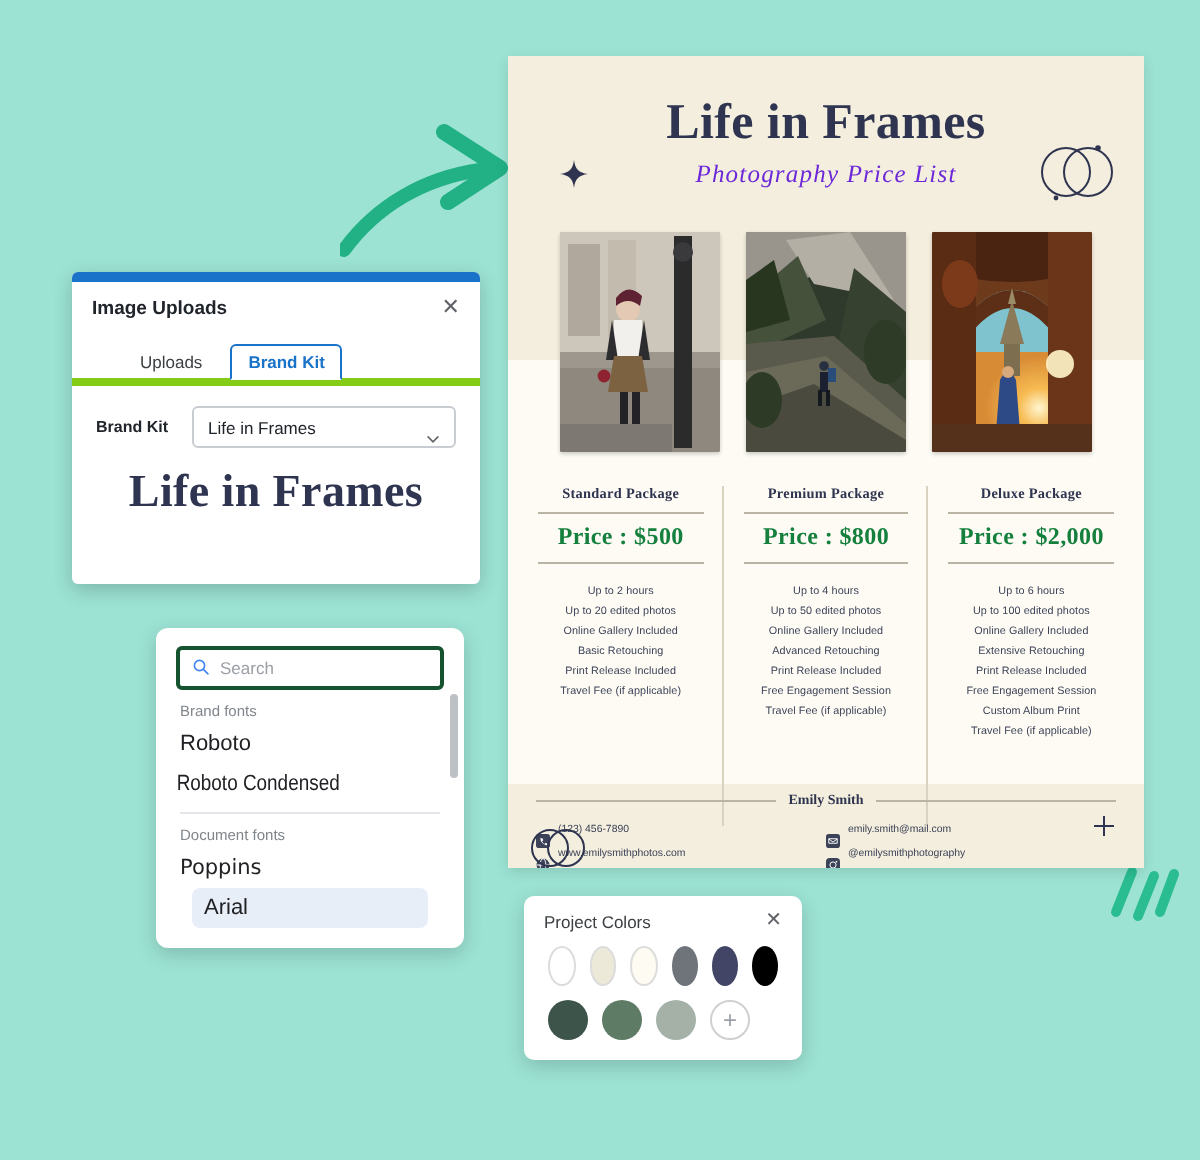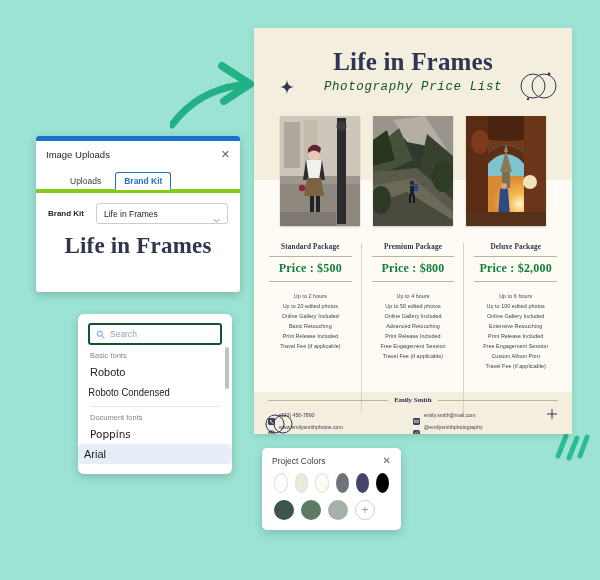--- a/index.html
+++ b/index.html
@@ -28,22 +28,22 @@
     position:absolute;left:0;top:152px;width:100%;height:212px;background:#fdfbf4;
   }
   .poster-inner{position:relative;width:100%;height:100%;}
   #poster-title{
     position:absolute;top:20px;left:0;width:100%;text-align:center;
     font-family:"Liberation Serif",serif;font-weight:bold;font-size:25px;
     color:#2f3550;letter-spacing:.2px;
   }
   #poster-sub{
     position:absolute;top:52px;left:0;width:100%;text-align:center;
-    font-family:Liberation Mono, monospace;font-style:italic;font-size:12.5px;
-    color:#14532d;letter-spacing:.6px;
+    font-family:Liberation Serif, serif;font-style:italic;font-size:12.5px;
+    color:#6d28d9;letter-spacing:.6px;
   }
   #spark{position:absolute;left:26px;top:52px;width:14px;height:14px;}
   #rings-tr{position:absolute;right:14px;top:42px;width:40px;height:32px;}
   #rings-bl{position:absolute;left:10px;top:384px;width:30px;height:24px;}
   #plus-br{position:absolute;right:14px;top:378px;width:12px;height:12px;}
 
   
   .photos{position:absolute;top:88px;left:0;width:100%;height:110px;
           display:flex;justify-content:center;gap:13px;}
   .photo{width:80px;height:110px;border-radius:1px;overflow:hidden;position:relative;
@@ -76,21 +76,21 @@
   .ctext{font-family:"Liberation Sans",sans-serif;font-size:5.2px;color:#3c4257;}
 
   
   #uploads-panel{
     left:36px;top:136px;width:204px;height:156px;background:#fff;border-radius:3px;
     box-shadow:0 3px 10px rgba(0,0,0,.2);overflow:hidden;
   }
   #uploads-topbar{height:5px;background:#1a73c8;width:100%;}
   #uploads-header{height:26px;display:flex;align-items:center;padding:0 10px;
                   justify-content:space-between;}
-  #uploads-title{font-size:9.5px;font-weight:normal;color:#20242b;}
+  #uploads-title{font-size:9.5px;font-weight:bold;color:#20242b;}
   #uploads-close{font-size:11px;color:#5f6368;line-height:1;cursor:default;}
   #uploads-tabs{display:flex;align-items:flex-end;gap:6px;padding:0 26px;
                 border-bottom:4px solid #84cc16;height:22px;}
   .tab{font-size:8.5px;color:#3c4043;padding:3px 8px;border-radius:3px 3px 0 0;}
   .tab.active{color:#1a73c8;font-weight:bold;border:1px solid #1a73c8;border-bottom:1px solid #fff;
               margin-bottom:-1px;background:#fff;}
   #bk-row{display:flex;align-items:center;padding:10px 12px 0;gap:12px;}
   #bk-label{font-size:8px;font-weight:bold;color:#20242b;}
   #bk-select{flex:1;height:19px;border:1px solid #c9ccd1;border-radius:3px;background:#fff;
              display:flex;align-items:center;justify-content:space-between;padding:0 7px;}
@@ -103,21 +103,21 @@
   
   #fonts-panel{
     left:78px;top:314px;width:154px;height:160px;background:#fff;border-radius:6px;
     box-shadow:0 3px 10px rgba(0,0,0,.18);overflow:hidden;
   }
   #font-search{margin:9px 10px 0;height:18px;border:2px solid #14532d;border-radius:3px;
                display:flex;align-items:center;gap:5px;padding:0 6px;}
   #font-search-placeholder{font-size:8.5px;color:#9aa0a6;}
   .grp-label{font-size:7.5px;color:#80868b;padding:6px 12px 2px;}
   .font-item{font-size:11px;color:#202124;padding:4px 12px;}
-  .font-item.selected{background:#e8eef7;border-radius:4px;margin:0 0;padding:4px 6px;}
+  .font-item.selected{background:#e8eef7;border-radius:4px;margin:0 18px;padding:4px 6px;}
   .hr-soft{height:1px;background:#e4e6e9;margin:4px 12px 0;}
   #fonts-scroll{position:absolute;right:3px;top:33px;width:4px;height:42px;
                 background:#bdc1c6;border-radius:3px;}
   .f-roboto{font-family:"Liberation Sans",sans-serif;}
   .f-robotocond{font-family:"Liberation Sans",sans-serif;transform:scaleX(.86);
                 transform-origin:left center;}
   .f-poppins{font-family:"DejaVu Sans",sans-serif;font-size:10.5px;}
   .f-arial{font-family:"Liberation Sans",sans-serif;}
 
   
@@ -395,21 +395,21 @@
   <div id="font-search">
     <span>
       <svg viewBox="0 0 12 12" width="9" height="9">
           <circle cx="5" cy="5" r="3.4" fill="none" stroke="#4285f4" stroke-width="1.1"></circle>
           <line x1="7.6" y1="7.6" x2="10.6" y2="10.6" stroke="#4285f4" stroke-width="1.1" stroke-linecap="round"></line>
         </svg>
     </span>
     <span id="font-search-placeholder">Search</span>
   </div>
 
-  <div class="grp-label">Basic fonts</div>
+  <div class="grp-label">Brand fonts</div>
   <div class="font-item f-roboto">Roboto</div>
   <div class="font-item f-robotocond">Roboto Condensed</div>
   <div class="hr-soft"></div>
 
   <div class="grp-label">Document fonts</div>
   <div class="font-item f-poppins">Poppins</div>
   <div class="font-item f-arial selected">Arial</div>
 
   <div id="fonts-scroll"></div>
 </div>

